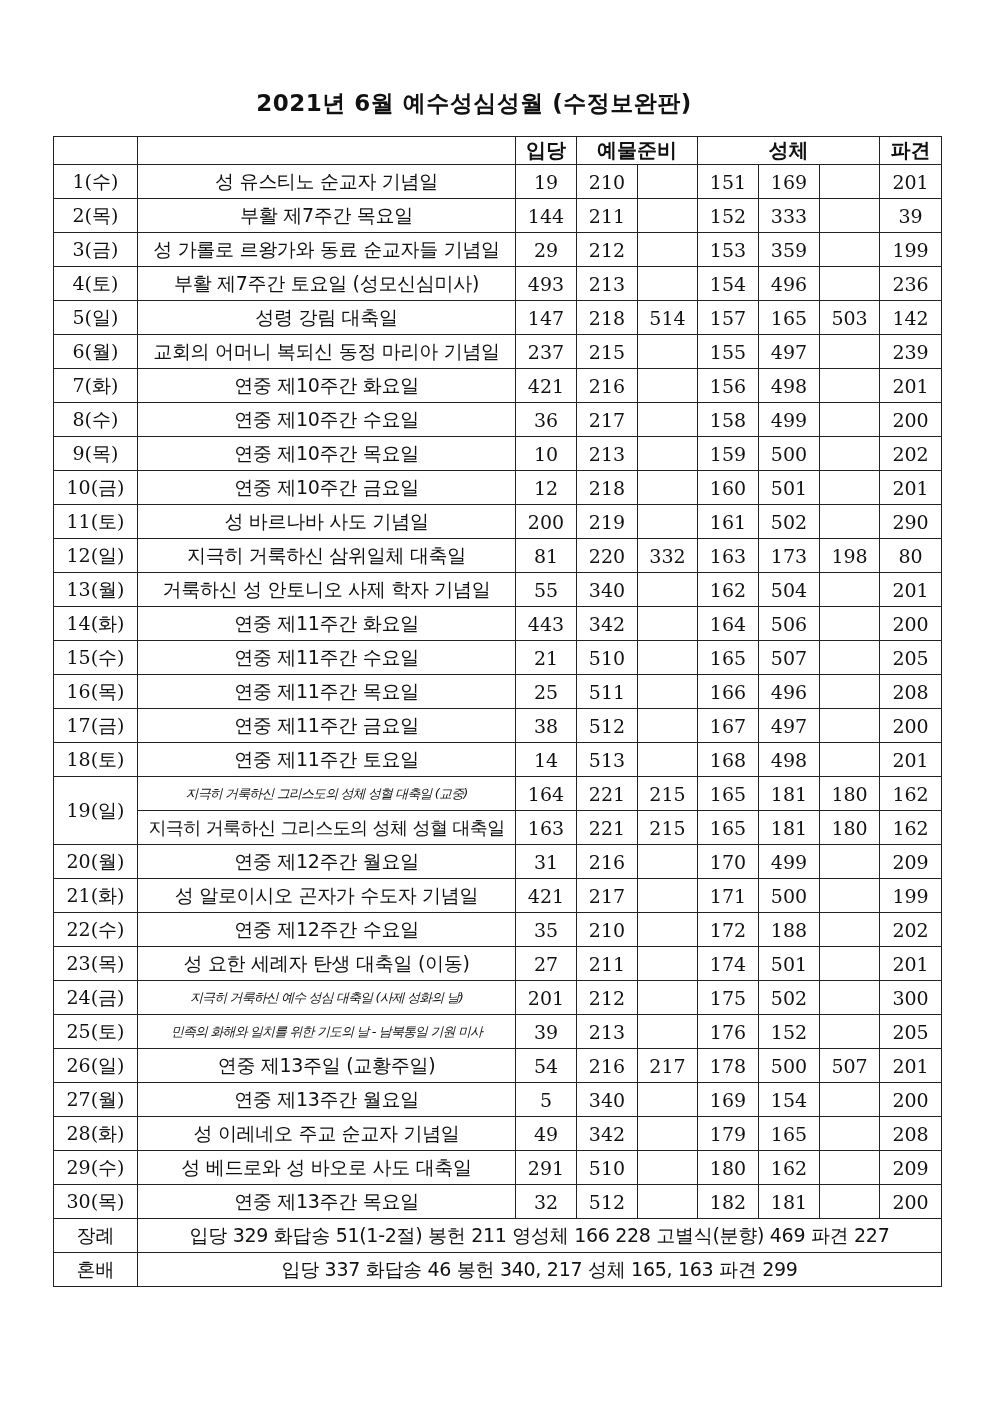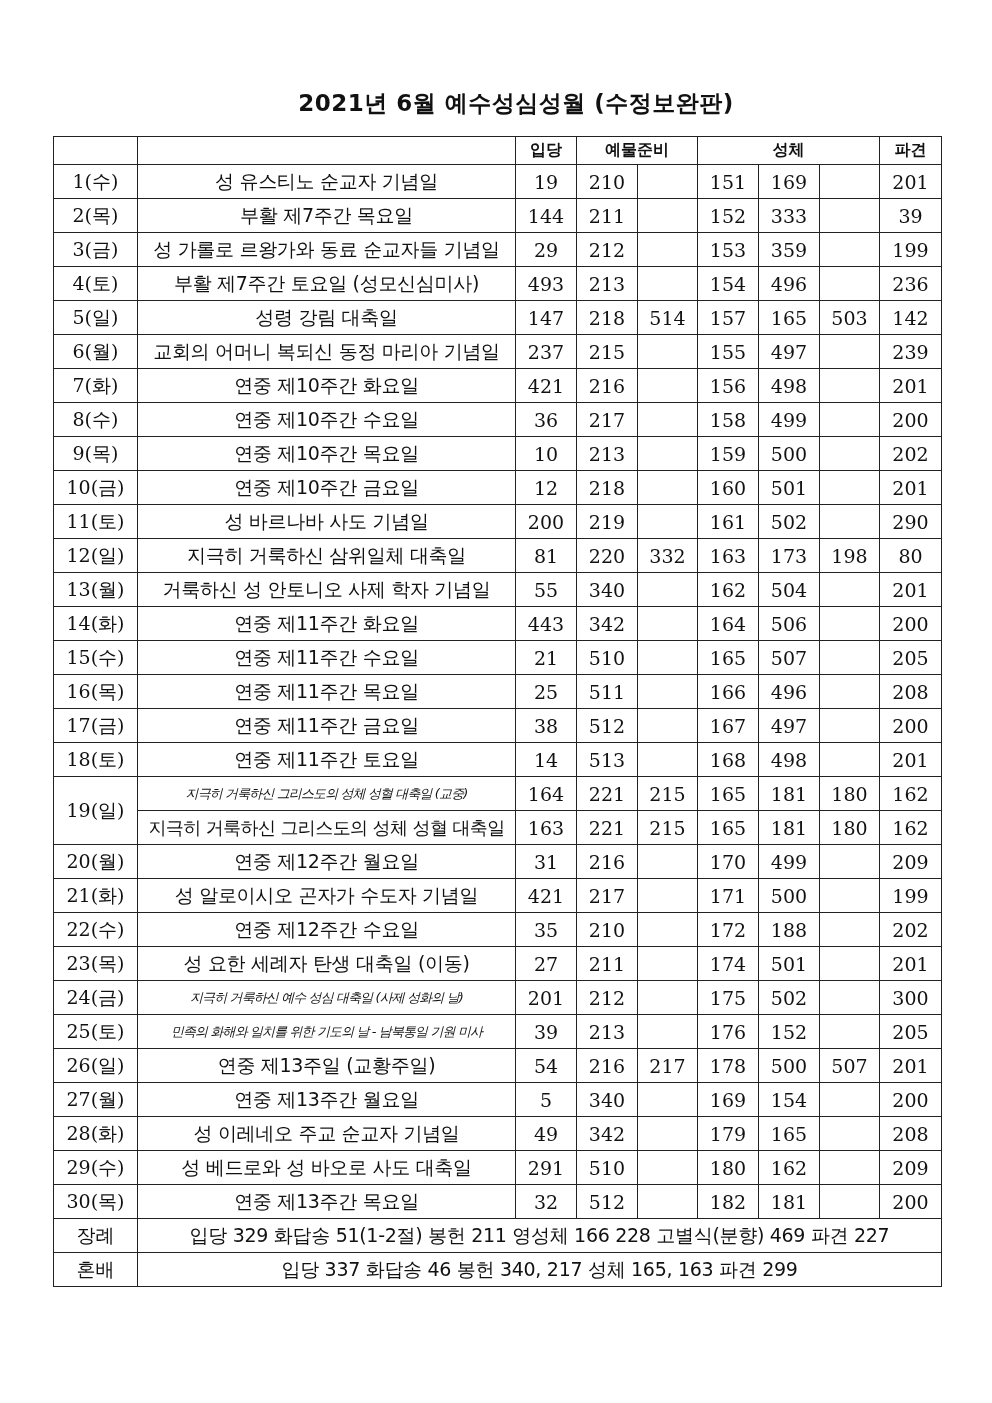--- a/index.html
+++ b/index.html
@@ -1,20 +1,20 @@
 <!DOCTYPE html>
 <html><head>
 <meta charset="utf-8">
 <style>
   html, body { margin: 0; padding: 0; background: #ffffff; }
   body { width: 992px; height: 1403px; position: relative; font-family: "DejaVu Serif", "Liberation Serif", serif; color: #111; }
-  .title { position: absolute; top: 88px; left: 0; width: 948px; text-align: center; font-family: "DejaVu Sans", sans-serif; font-weight: bold; font-size: 23px; letter-spacing: 0.5px; margin-left: 42px; }
+  .title { position: absolute; top: 88px; left: 0; width: 948px; text-align: center; font-family: "DejaVu Sans", sans-serif; font-weight: bold; font-size: 23px; letter-spacing: 0.5px; }
   table.sched { position: absolute; top: 136px; left: 53px; width: 888px; border-collapse: collapse; table-layout: fixed; }
   table.sched td, table.sched th { border: 1px solid #222; height: 33px; padding: 0; font-size: 19px; font-weight: normal; text-align: center; white-space: nowrap; overflow: hidden; }
-  table.sched th { font-family: Liberation Sans, sans-serif; font-weight: bold; font-size: 16px; height: 27px; }
+  table.sched th { font-family: Liberation Sans, sans-serif; font-weight: bold; font-size: 20px; height: 27px; }
   td.date { font-size: 19px; margin-top: 11px; }
   td.name { font-family: "DejaVu Sans", sans-serif; font-size: 17px; letter-spacing: -0.3px; }
   td.name.small { font-size: 18px; letter-spacing: -0.6px; }
   td.name.xsmall { font-size: 13px; letter-spacing: -0.9px; font-style: italic; }
   td.num { font-size: 19px; }
   td.note { font-family: "DejaVu Sans", sans-serif; font-size: 17px; letter-spacing: -0.3px; }
   td.label { font-family: "DejaVu Sans", sans-serif; font-size: 17px; }
 </style>
 </head>
 <body>

